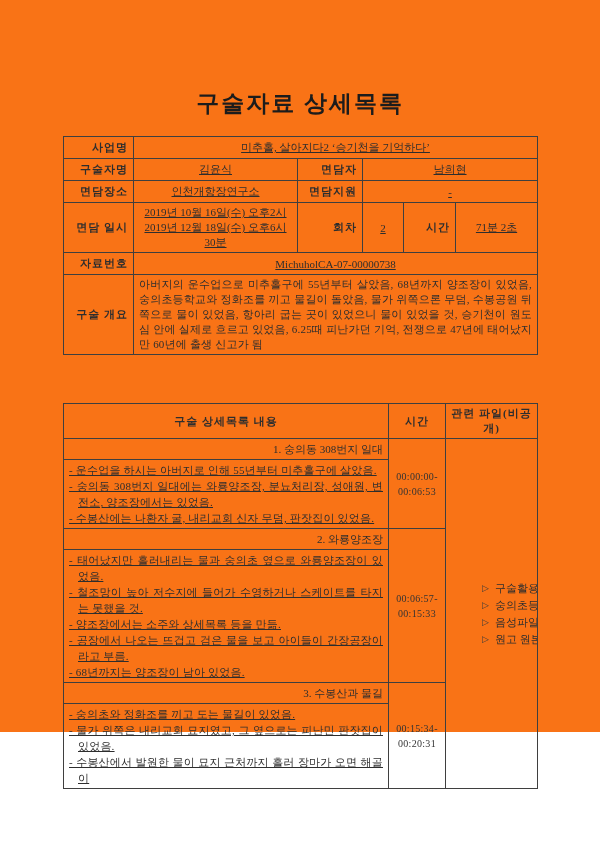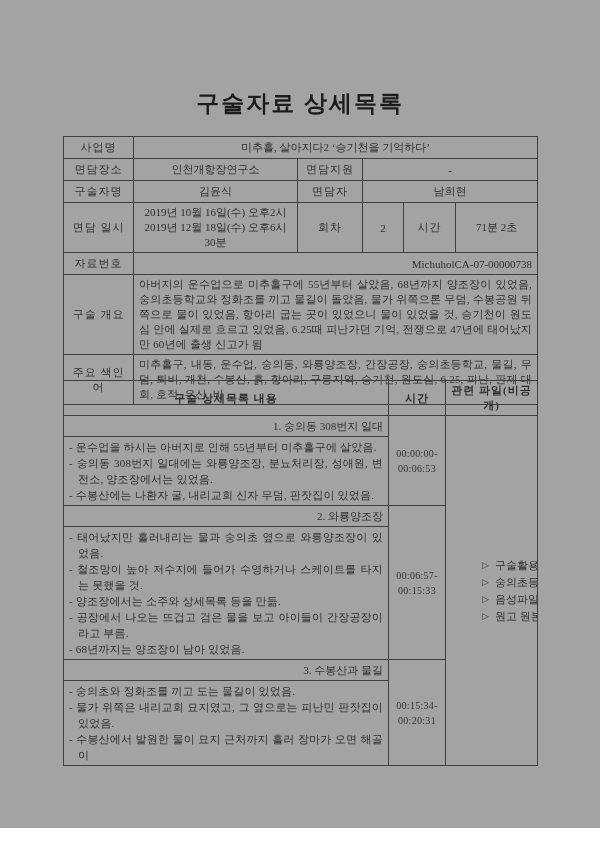--- a/index.html
+++ b/index.html
@@ -2,50 +2,50 @@
 <html><head>
 <meta charset="utf-8">
 <style>
   html,body{margin:0;padding:0;background:#ffffff;}
   body{
     width:600px;height:850px;overflow:hidden;
     font-family:"Liberation Serif","DejaVu Serif",serif;
     color:#2e2e2e;
     -webkit-font-smoothing:antialiased;
   }
-  .page{width:600px;height:828px;position:relative;background:#a3a3a3;}
+  .page{width:600px;height:732px;position:relative;background:#f97316;}
   .doc-title{
     position:absolute;top:88px;left:0;width:100%;
     text-align:center;font-size:23px;font-weight:bold;
     letter-spacing:2px;color:#1c1c1c;
   }
   .tbl{
     position:absolute;left:63px;width:474px;
     border-collapse:collapse;table-layout:fixed;
     font-size:11px;color:#2e2e2e;
   }
   .tbl td,.tbl th{
     border:1px solid #3f3f3f;
     padding:2px 5px;
     vertical-align:middle;
     overflow:hidden;
   }
   #info-table{top:136px;}
-  #detail-table{top:380px;}
-  .lbl{font-weight:normal;text-align:center;letter-spacing:1px;}
-  .val{text-align:center;}
+  #detail-table{top:403px;}
+  .lbl{font-weight:bold;text-align:right;letter-spacing:1px;}
+  .val{text-align:center;text-decoration:underline;}
   .h26{height:22px;}
   .h43{height:39px;}
   .paratext{
     text-align:justify;line-height:15px;letter-spacing:0.2px;
     word-break:break-all;padding:3px 7px;
   }
   .dhead{font-weight:bold;text-align:center;height:21px;letter-spacing:1px;}
   .sec-title{height:16px;line-height:15px;padding:2px 6px;text-align:right;}
-  .bullets{vertical-align:top;padding:3px 6px;}
+  .bullets{vertical-align:top;padding:3px 6px;text-decoration:underline;}
   .bullet{
     margin:0;line-height:16px;text-align:justify;word-break:break-all;
     padding-left:9px;text-indent:-9px;letter-spacing:0.2px;
   }
   .timecell{
     text-align:center;font-size:10px;line-height:15px;
     color:#333;vertical-align:middle;letter-spacing:0.3px;
   }
   .filecell{vertical-align:middle;padding:4px 8px;}
   .file-item{line-height:16px;font-size:11px;white-space:nowrap;margin-left:31px;}
@@ -66,53 +66,49 @@
       <col style="width:41px">
         <col style="width:52px">
         <col style="width:82px">
     </colgroup>
     <tbody>
         <tr class="h26">
       <td class="lbl">사업명</td>
       <td class="val" colspan="5">미추홀, 살아지다2  ‘승기천을 기억하다’</td>
     </tr>
     <tr class="h26">
+      <td class="lbl">구술자명</td>
+      <td class="val">김윤식</td>
+      <td class="lbl">면담자</td>
+      <td class="val" colspan="3">남희현</td>
+    </tr>
+    <tr class="h26">
       <td class="lbl">면담장소</td>
       <td class="val">인천개항장연구소</td>
       <td class="lbl">면담지원</td>
       <td class="val" colspan="3">-</td>
-    </tr>
-    <tr class="h26">
-      <td class="lbl">구술자명</td>
-      <td class="val">김윤식</td>
-      <td class="lbl">면담자</td>
-      <td class="val" colspan="3">남희현</td>
     </tr>
     <tr class="h43">
       <td class="lbl">면담 일시</td>
       <td class="val">
         <div>2019년 10월 16일(수) 오후2시</div>
         <div>2019년 12월 18일(수) 오후6시30분</div>
       </td>
       <td class="lbl">회차</td>
       <td class="val">2</td>
       <td class="lbl">시간</td>
       <td class="val">71분 2초</td>
     </tr>
     <tr class="h26">
       <td class="lbl">자료번호</td>
-      <td class="val" colspan="5" style="font-family:'Liberation Serif',serif;text-align:right;">MichuholCA-07-00000738</td>
+      <td class="val" colspan="5" style="font-family:'Liberation Serif',serif;">MichuholCA-07-00000738</td>
     </tr>
     <tr>
       <td class="lbl">구술 개요</td>
       <td class="paratext" colspan="5">아버지의 운수업으로 미추홀구에 55년부터 살았음, 68년까지 양조장이 있었음, 숭의초등학교와 정화조를 끼고 물길이 돌았음, 물가 위쪽으론 무덤, 수봉공원 뒤쪽으로 물이 있었음, 항아리 굽는 곳이 있었으니 물이 있었을 것, 승기천이 원도심 안에 실제로 흐르고 있었음, 6.25때 피난가던 기억, 전쟁으로 47년에 태어났지만 60년에 출생 신고가 됨</td>
-    </tr>
-    <tr>
-      <td class="lbl">주요 색인어</td>
-      <td class="paratext" colspan="5">미추홀구, 내동, 운수업, 숭의동, 와룡양조장, 간장공장, 숭의초등학교, 물길, 무덤, 퇴비, 개천, 수봉산, 흙, 항아리, 구릉지역, 승기천, 원도심, 6.25, 피난, 판제 대회, 호적, 우산, 비</td>
     </tr>
   </tbody>
     </table>
 
   <table class="tbl" id="detail-table">
     <colgroup>
       <col style="width:325px">
         <col style="width:57px">
         <col style="width:92px">
     </colgroup>

